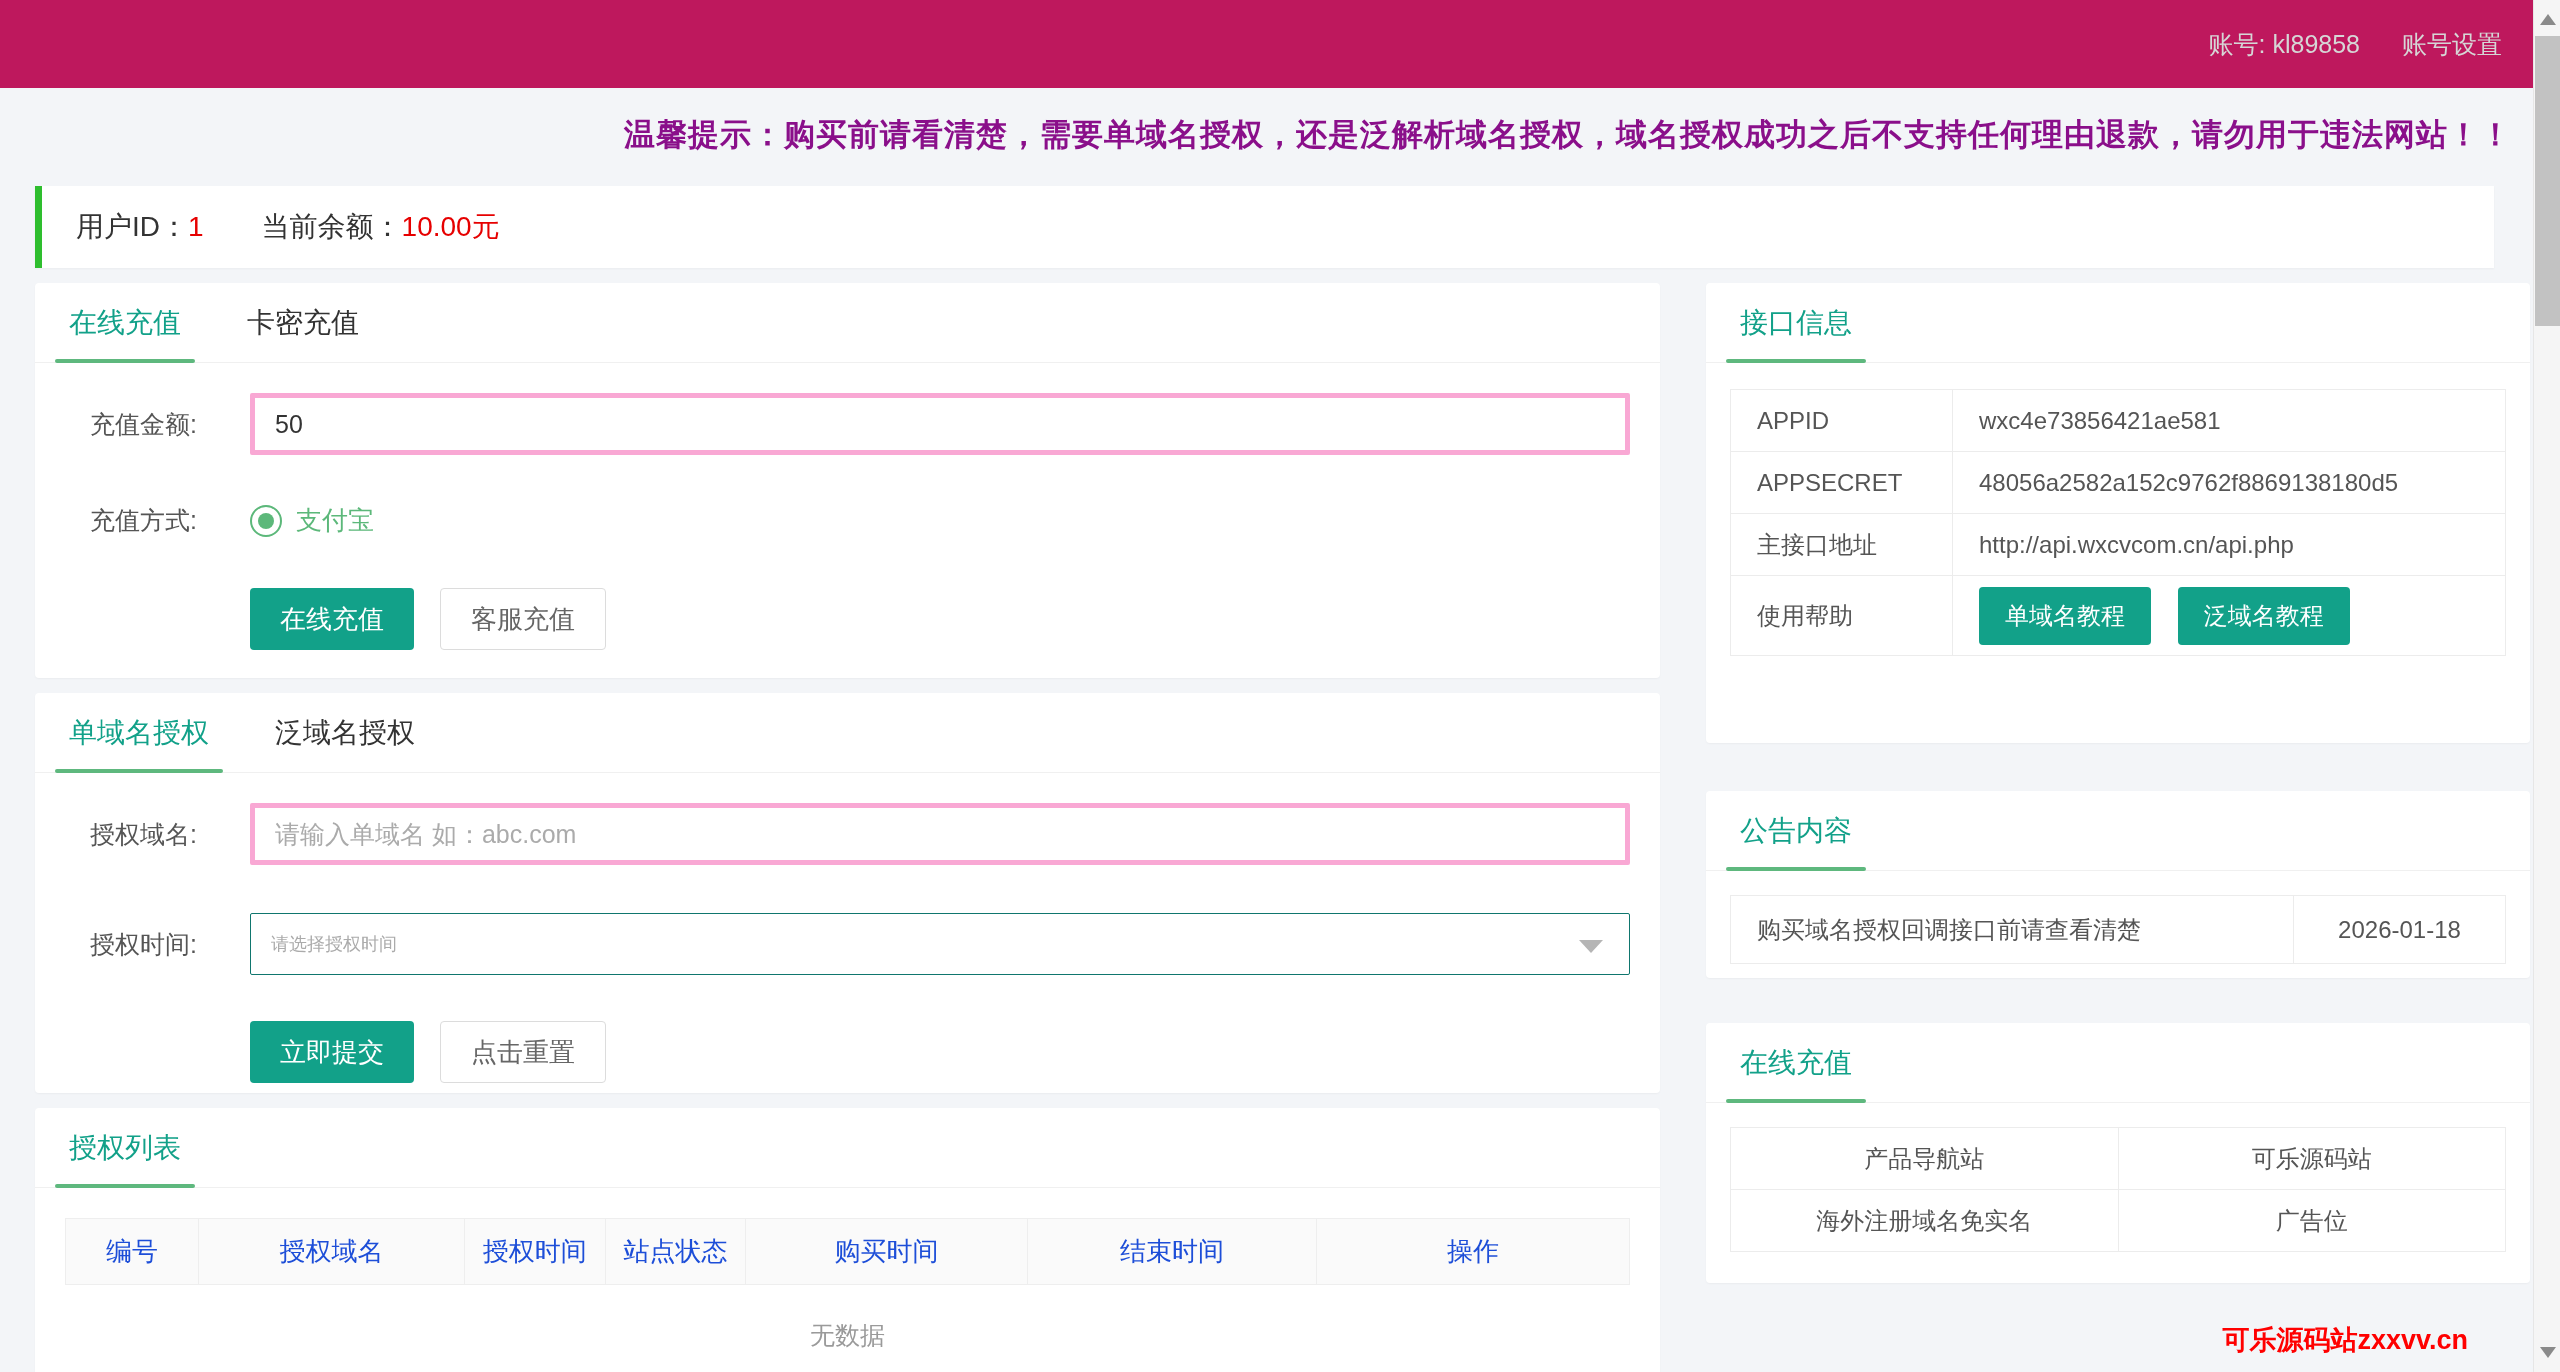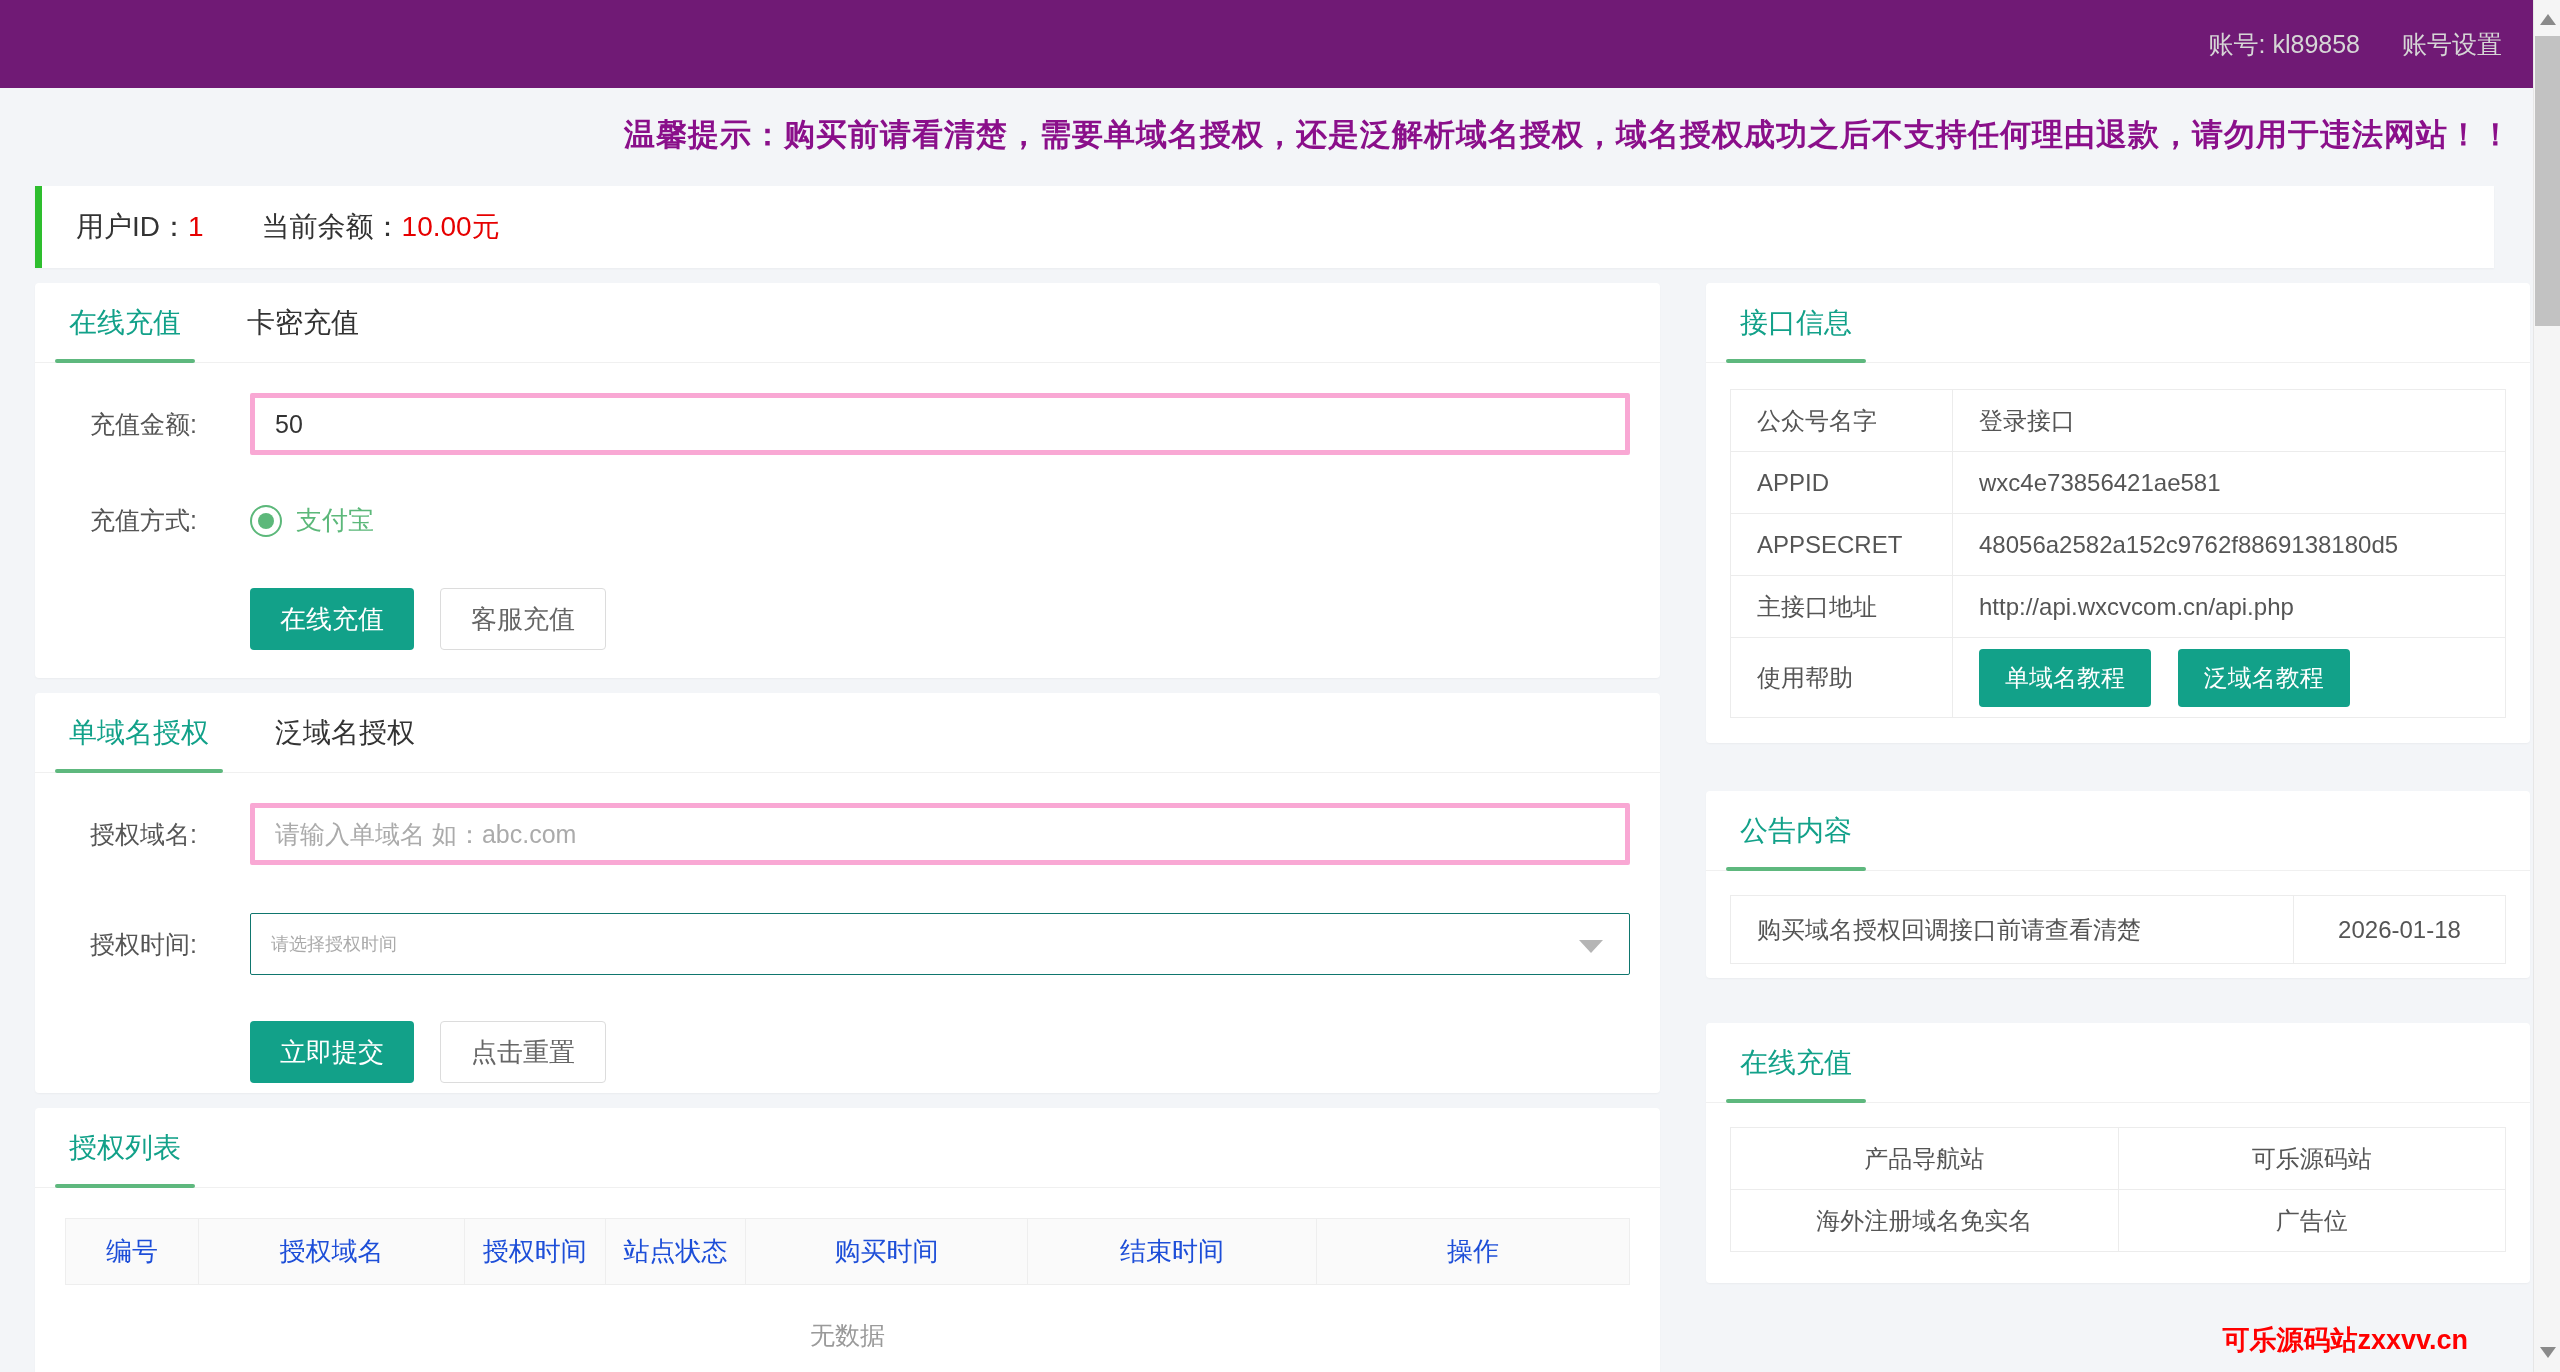--- a/index.html
+++ b/index.html
@@ -5,21 +5,21 @@
   * { margin:0; padding:0; box-sizing:border-box; }
   html,body { width:2560px; height:1372px; overflow:hidden; }
   body {
     background:#f3f5f8;
     font-family:"Liberation Sans","DejaVu Sans",sans-serif;
     color:#333;
     position:relative;
   }
   
   .topbar {
-    height:88px; background:#701a75;
+    height:88px; background:#be185d;
     display:flex; align-items:center; justify-content:flex-end;
     gap:42px; padding-right:58px;
     font-size:25px; color:#d6d6d6;
   }
   .topbar .settings { cursor:pointer; }
   
   .warning-wrap { margin-top:26px; text-align:center; height:46px; }
   .warning-text {
     font-size:31px; font-weight:bold; color:#8a0f8a;
     position:relative; left:288px; letter-spacing:1px;
@@ -284,24 +284,20 @@
     <div class="card" style="height:460px;">
       <div class="card-head">
         <div class="tab active">
           <span>接口信息</span>
           <span class="tab-underline"></span>
         </div>
       </div>
       <div class="info-body">
         <table class="info">
           <tbody>
-              <tr>
-            <td class="k">公众号名字</td>
-            <td>登录接口</td>
-          </tr>
           <tr>
             <td class="k">APPID</td>
             <td>wxc4e73856421ae581</td>
           </tr>
           <tr>
             <td class="k">APPSECRET</td>
             <td>48056a2582a152c9762f8869138180d5</td>
           </tr>
           <tr>
             <td class="k">主接口地址</td>

